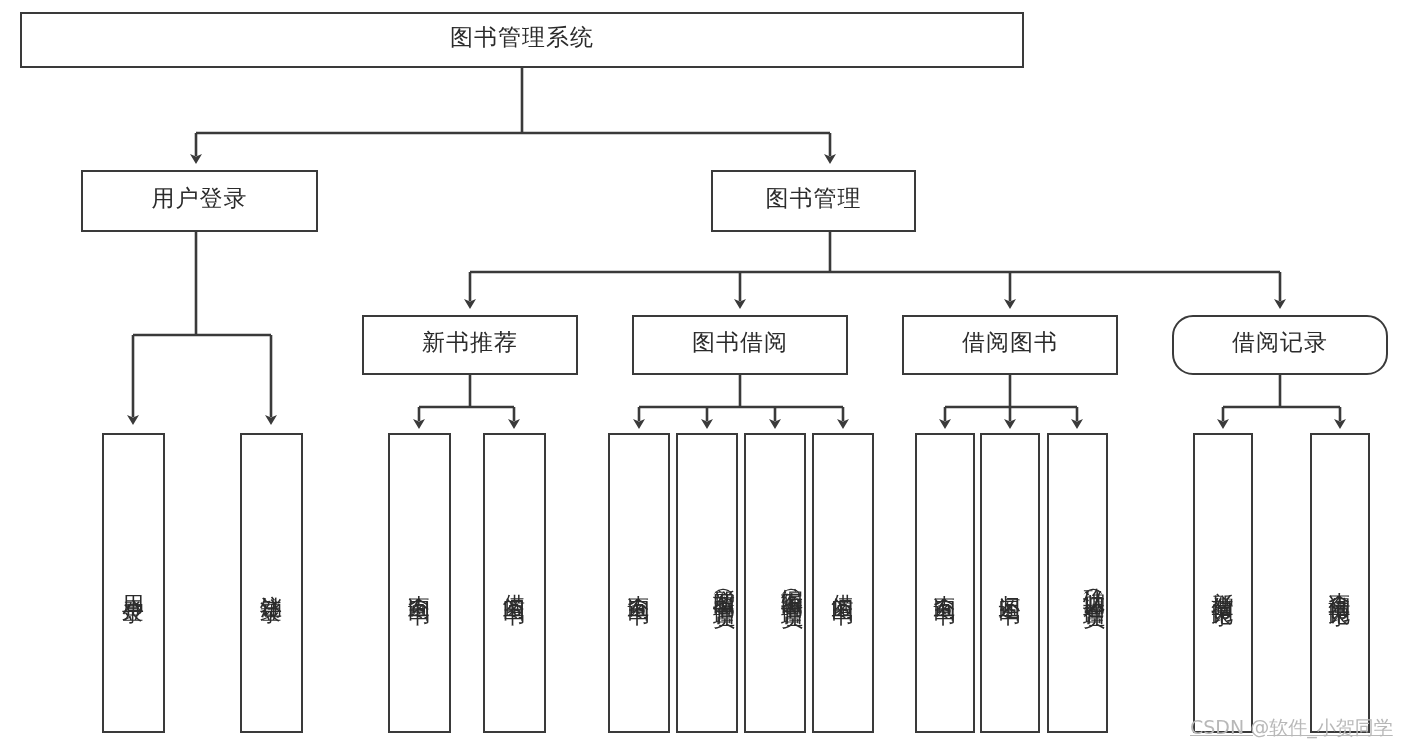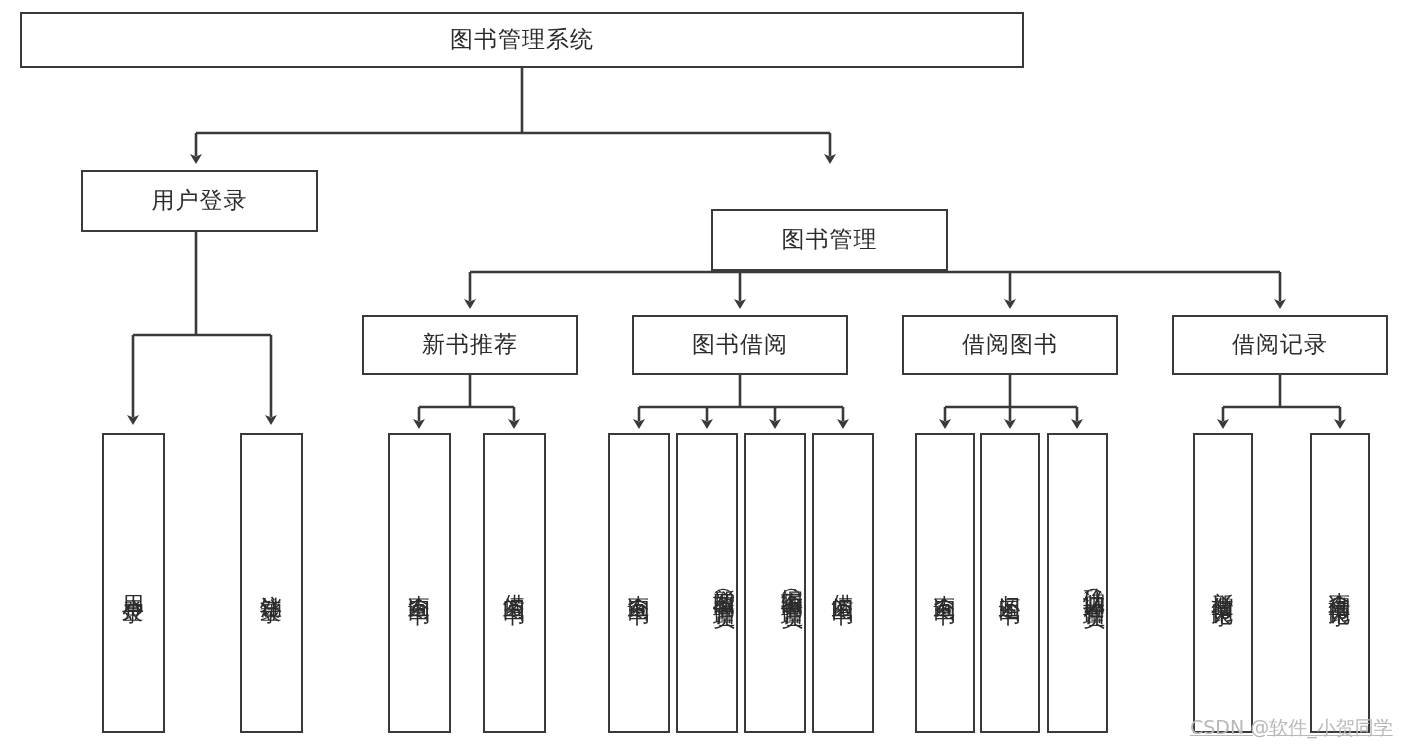--- a/index.html
+++ b/index.html
@@ -32,20 +32,21 @@
     display: flex;
     align-items: center;
     justify-content: center;
     color: #2b2b2b;
     z-index: 2;
   }
   .node.horiz {
     font-size: 23px;
     letter-spacing: 1px;
     line-height: 1.2;
+    font-family: Liberation Mono, monospace;
   }
   .node.vert {
     writing-mode: vertical-rl;
     text-orientation: upright;
     font-size: 22px;
     letter-spacing: 3px;
     line-height: 1.05;
     padding: 6px 0;
     align-items: flex-start;
     justify-content: center;
@@ -123,34 +124,34 @@
     </g>
   </svg>
 
   <div class="node horiz" style="left:20px; top:12px; width:1004px; height:56px;">
     <span>图书管理系统</span>
   </div>
 
   <div class="node horiz" style="left:81px; top:170px; width:237px; height:62px;">
     <span>用户登录</span>
   </div>
-  <div class="node horiz" style="left:711px; top:170px; width:237px; height:62px;margin-top:39px;">
+  <div class="node horiz" style="left:711px; top:170px; width:205px; height:62px;">
     <span>图书管理</span>
   </div>
 
   <div class="node horiz" style="left:362px; top:315px; width:216px; height:60px;">
     <span>新书推荐</span>
   </div>
   <div class="node horiz" style="left:632px; top:315px; width:216px; height:60px;">
     <span>图书借阅</span>
   </div>
   <div class="node horiz" style="left:902px; top:315px; width:216px; height:60px;">
     <span>借阅图书</span>
   </div>
-  <div class="node horiz" style="left:1172px; top:315px; width:216px; height:60px;">
+  <div class="node horiz" style="left:1172px; top:315px; width:216px; height:60px;border-radius:21px;">
     <span>借阅记录</span>
   </div>
 
   <div class="node vert center-text" style="left:102px; top:433px; width:63px; height:300px;">
     <span class="vlabel">用户登录</span>
   </div>
   <div class="node vert center-text" style="left:240px; top:433px; width:63px; height:300px;">
     <span class="vlabel">注销登录</span>
   </div>
   <div class="node vert center-text" style="left:388px; top:433px; width:63px; height:300px;">

